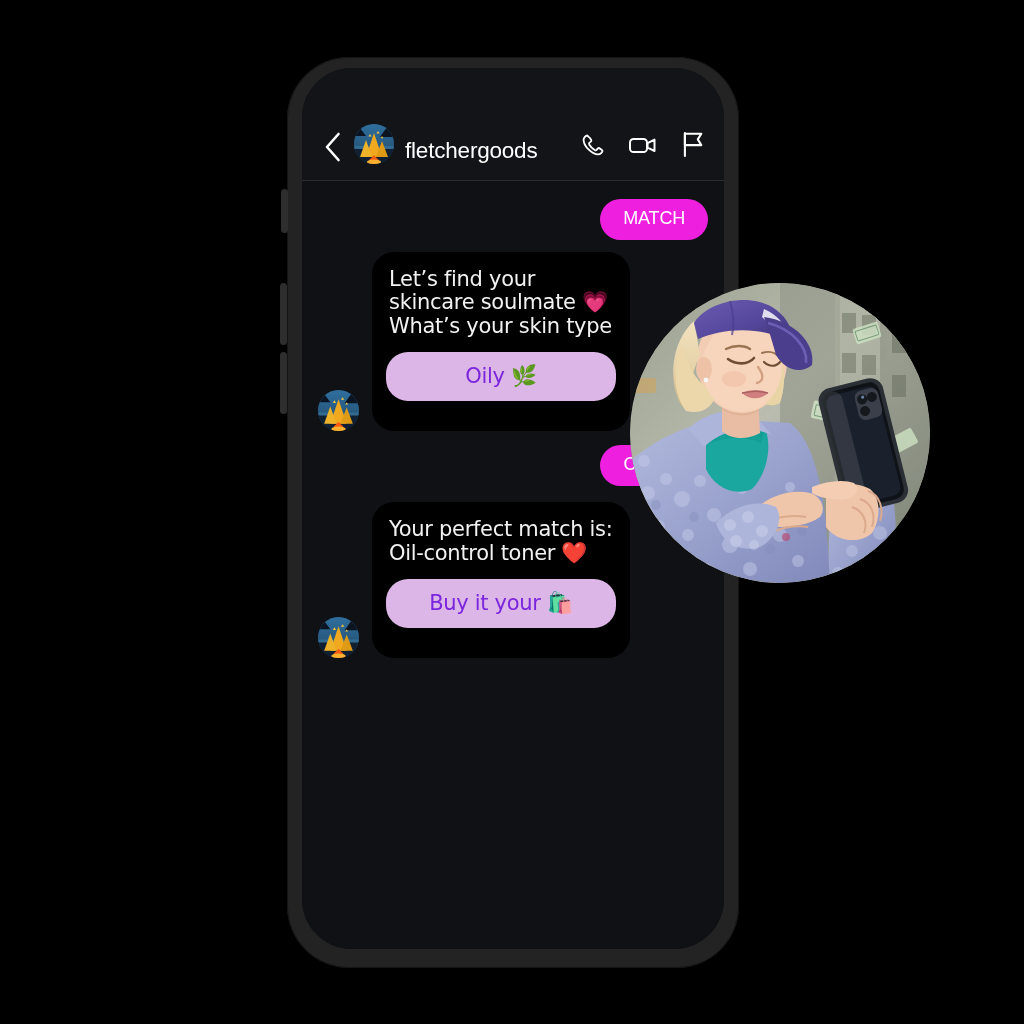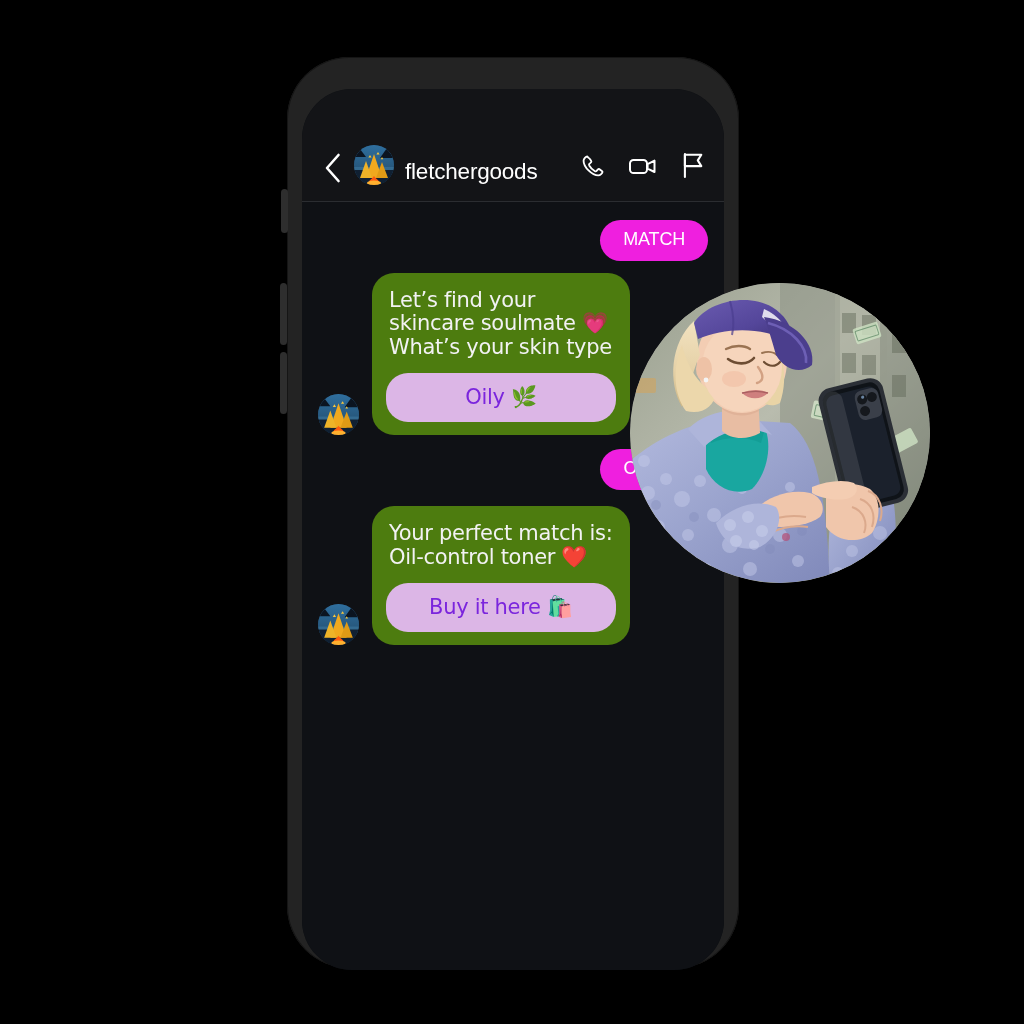--- a/index.html
+++ b/index.html
@@ -15,21 +15,21 @@
   .phone-frame {
     position: absolute;
     left: 287px; top: 57px;
     width: 452px; height: 911px;
     background: #232323;
     border-radius: 62px;
     box-shadow: 0 0 0 1px #151515 inset;
   }
   .phone-screen {
     position: absolute;
-    left: 302px; top: 89px;
+    left: 302px; top: 68px;
     width: 422px; height: 881px;
     background: #0d1014;
     border-radius: 50px;
     overflow: hidden;
   }
 
   
   .side-btn { position: absolute; background: #2e2e2e; border-radius: 4px; width: 7px; }
   .side-btn.silent { left: 281px; top: 189px;  height: 44px; }
   .side-btn.volup  { left: 280px; top: 283px;  height: 62px; }
@@ -87,23 +87,23 @@
     white-space: nowrap;
   }
 
   
   .avatar-sm {
     width: 41px; height: 41px; border-radius: 50%;
     overflow: hidden; flex: 0 0 auto; margin-right: 13px;
     position: relative; background: #1c3249;
   }
   .bubble-in {
-    background: #4d7c0f;
+    background: #000000;
     border-radius: 22px;
-    padding: 16px 14px 13px 14px;
+    padding: 16px 14px 30px 14px;
     max-width: 258px;
     min-width: 200px;
   }
   .bubble-in .msg-text {
     color: #f2f2f3;
     font-size: 21px;
     line-height: 1.12;
     letter-spacing: -0.3px;
     padding: 0 3px;
     margin-bottom: 14px;
@@ -271,21 +271,21 @@
             <path d="M28 17 L34 33 L22 33 Z" fill="#e09b16"></path>
             <path d="M16 10 l1.6 2.6 -3.2 0 Z" fill="#f7c63c"></path>
             <path d="M24 7 l1.6 2.6 -3.2 0 Z" fill="#f7c63c"></path>
             <path d="M28 12 l1.3 2.2 -2.6 0 Z" fill="#f7c63c"></path>
             <path d="M20 31 c2 3 5 4 5 6 l-10 0 c0-2 3-3 5-6 Z" fill="#ff5a10"></path>
             <ellipse cx="20" cy="38" rx="7" ry="2.4" fill="#ffb02e"></ellipse>
           </svg>
         </div>
         <div class="bubble-in">
           <div class="msg-text emo">Your perfect match is: Oil-control toner ❤️</div>
-          <button class="qr-btn emo">Buy it here 🛍️</button>
+          <button class="qr-btn emo">Buy it your 🛍️</button>
         </div>
       </div>
 
     </div>
   </div>
 
   <div class="photo-circle">
     <svg viewBox="0 0 300 300">
       <defs>
         <linearGradient id="bgCity" x1="0" y1="0" x2="1" y2="1">

